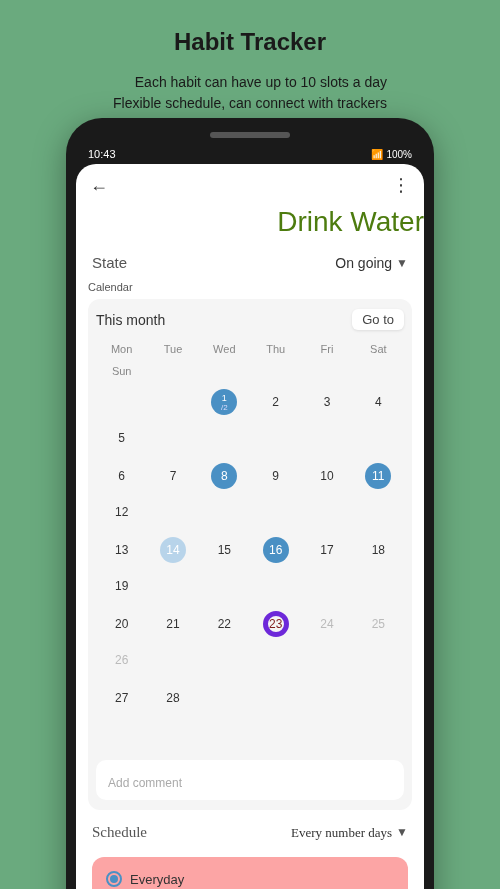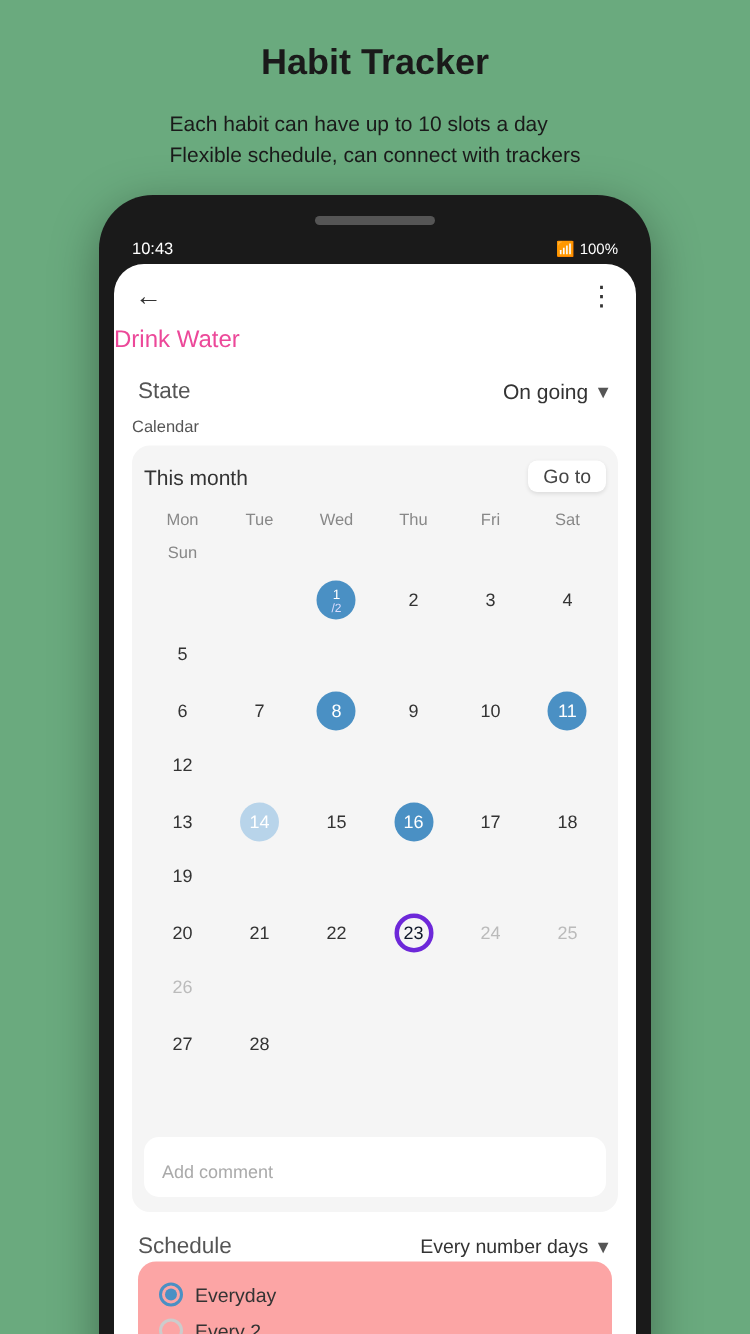--- a/index.html
+++ b/index.html
@@ -16,23 +16,23 @@
     .app-title {
       font-size: 24px;
       font-weight: bold;
       color: #1a1a1a;
       margin-bottom: 16px;
       margin-top: 8px;
     }
     .app-subtitle {
       font-size: 14px;
       color: #1a1a1a;
-      text-align: left;
+      text-align: right;
       line-height: 1.5;
-      margin-bottom: 16px;
+      margin-bottom: 4px;
     }
     .phone {
       background: #1a1a1a;
       border-radius: 36px;
       width: 368px;
       min-height: 680px;
       padding: 14px 10px 18px;
       box-shadow: 0 8px 32px rgba(0,0,0,0.35);
       display: flex;
       flex-direction: column;
@@ -69,24 +69,24 @@
       font-size: 18px;
       color: #333;
       cursor: pointer;
     }
     .more-btn {
       font-size: 18px;
       color: #333;
       cursor: pointer;
     }
     .habit-title {
-      text-align: left;
-      font-size: 16px;
+      text-align: right;
+      font-size: 28px;
       font-weight: 500;
-      color: #ec4899;
+      color: #4d7c0f;
       padding: 6px 0 12px;
     }
     .state-row {
       display: flex;
       justify-content: space-between;
       align-items: center;
       padding: 4px 16px 4px;
     }
     .state-label {
       font-size: 15px;
@@ -174,22 +174,22 @@
     }
     .cal-cell .date-circle.filled-dark {
       background: #4a90c4;
       color: #fff;
     }
     .cal-cell .date-circle.filled-light {
       background: #b8d4ea;
       color: #fff;
     }
     .cal-cell .date-circle.today-outline {
-      border: 3px solid #6d28d9;
-      color: #0f172a;
+      border: 5px solid #6d28d9;
+      color: #7f1d1d;
     }
     .cal-cell .date-circle.grey {
       color: #bbb;
     }
     .day-detail {
       margin-top: 8px;
       background: #fff;
       border-radius: 10px;
       padding: 10px 12px;
     }
@@ -254,21 +254,22 @@
       color: #aaa;
       margin-top: 6px;
     }
     .schedule-section {
       padding: 6px 16px 6px;
     }
     .schedule-row {
       display: flex;
       justify-content: space-between;
       align-items: center;
-      margin-bottom: 2px;
+      margin-bottom: 16px;
+      font-family: Liberation Serif, serif;
     }
     .schedule-label {
       font-size: 15px;
       color: #555;
     }
     .schedule-value {
       display: flex;
       align-items: center;
       gap: 4px;
       font-size: 13px;

